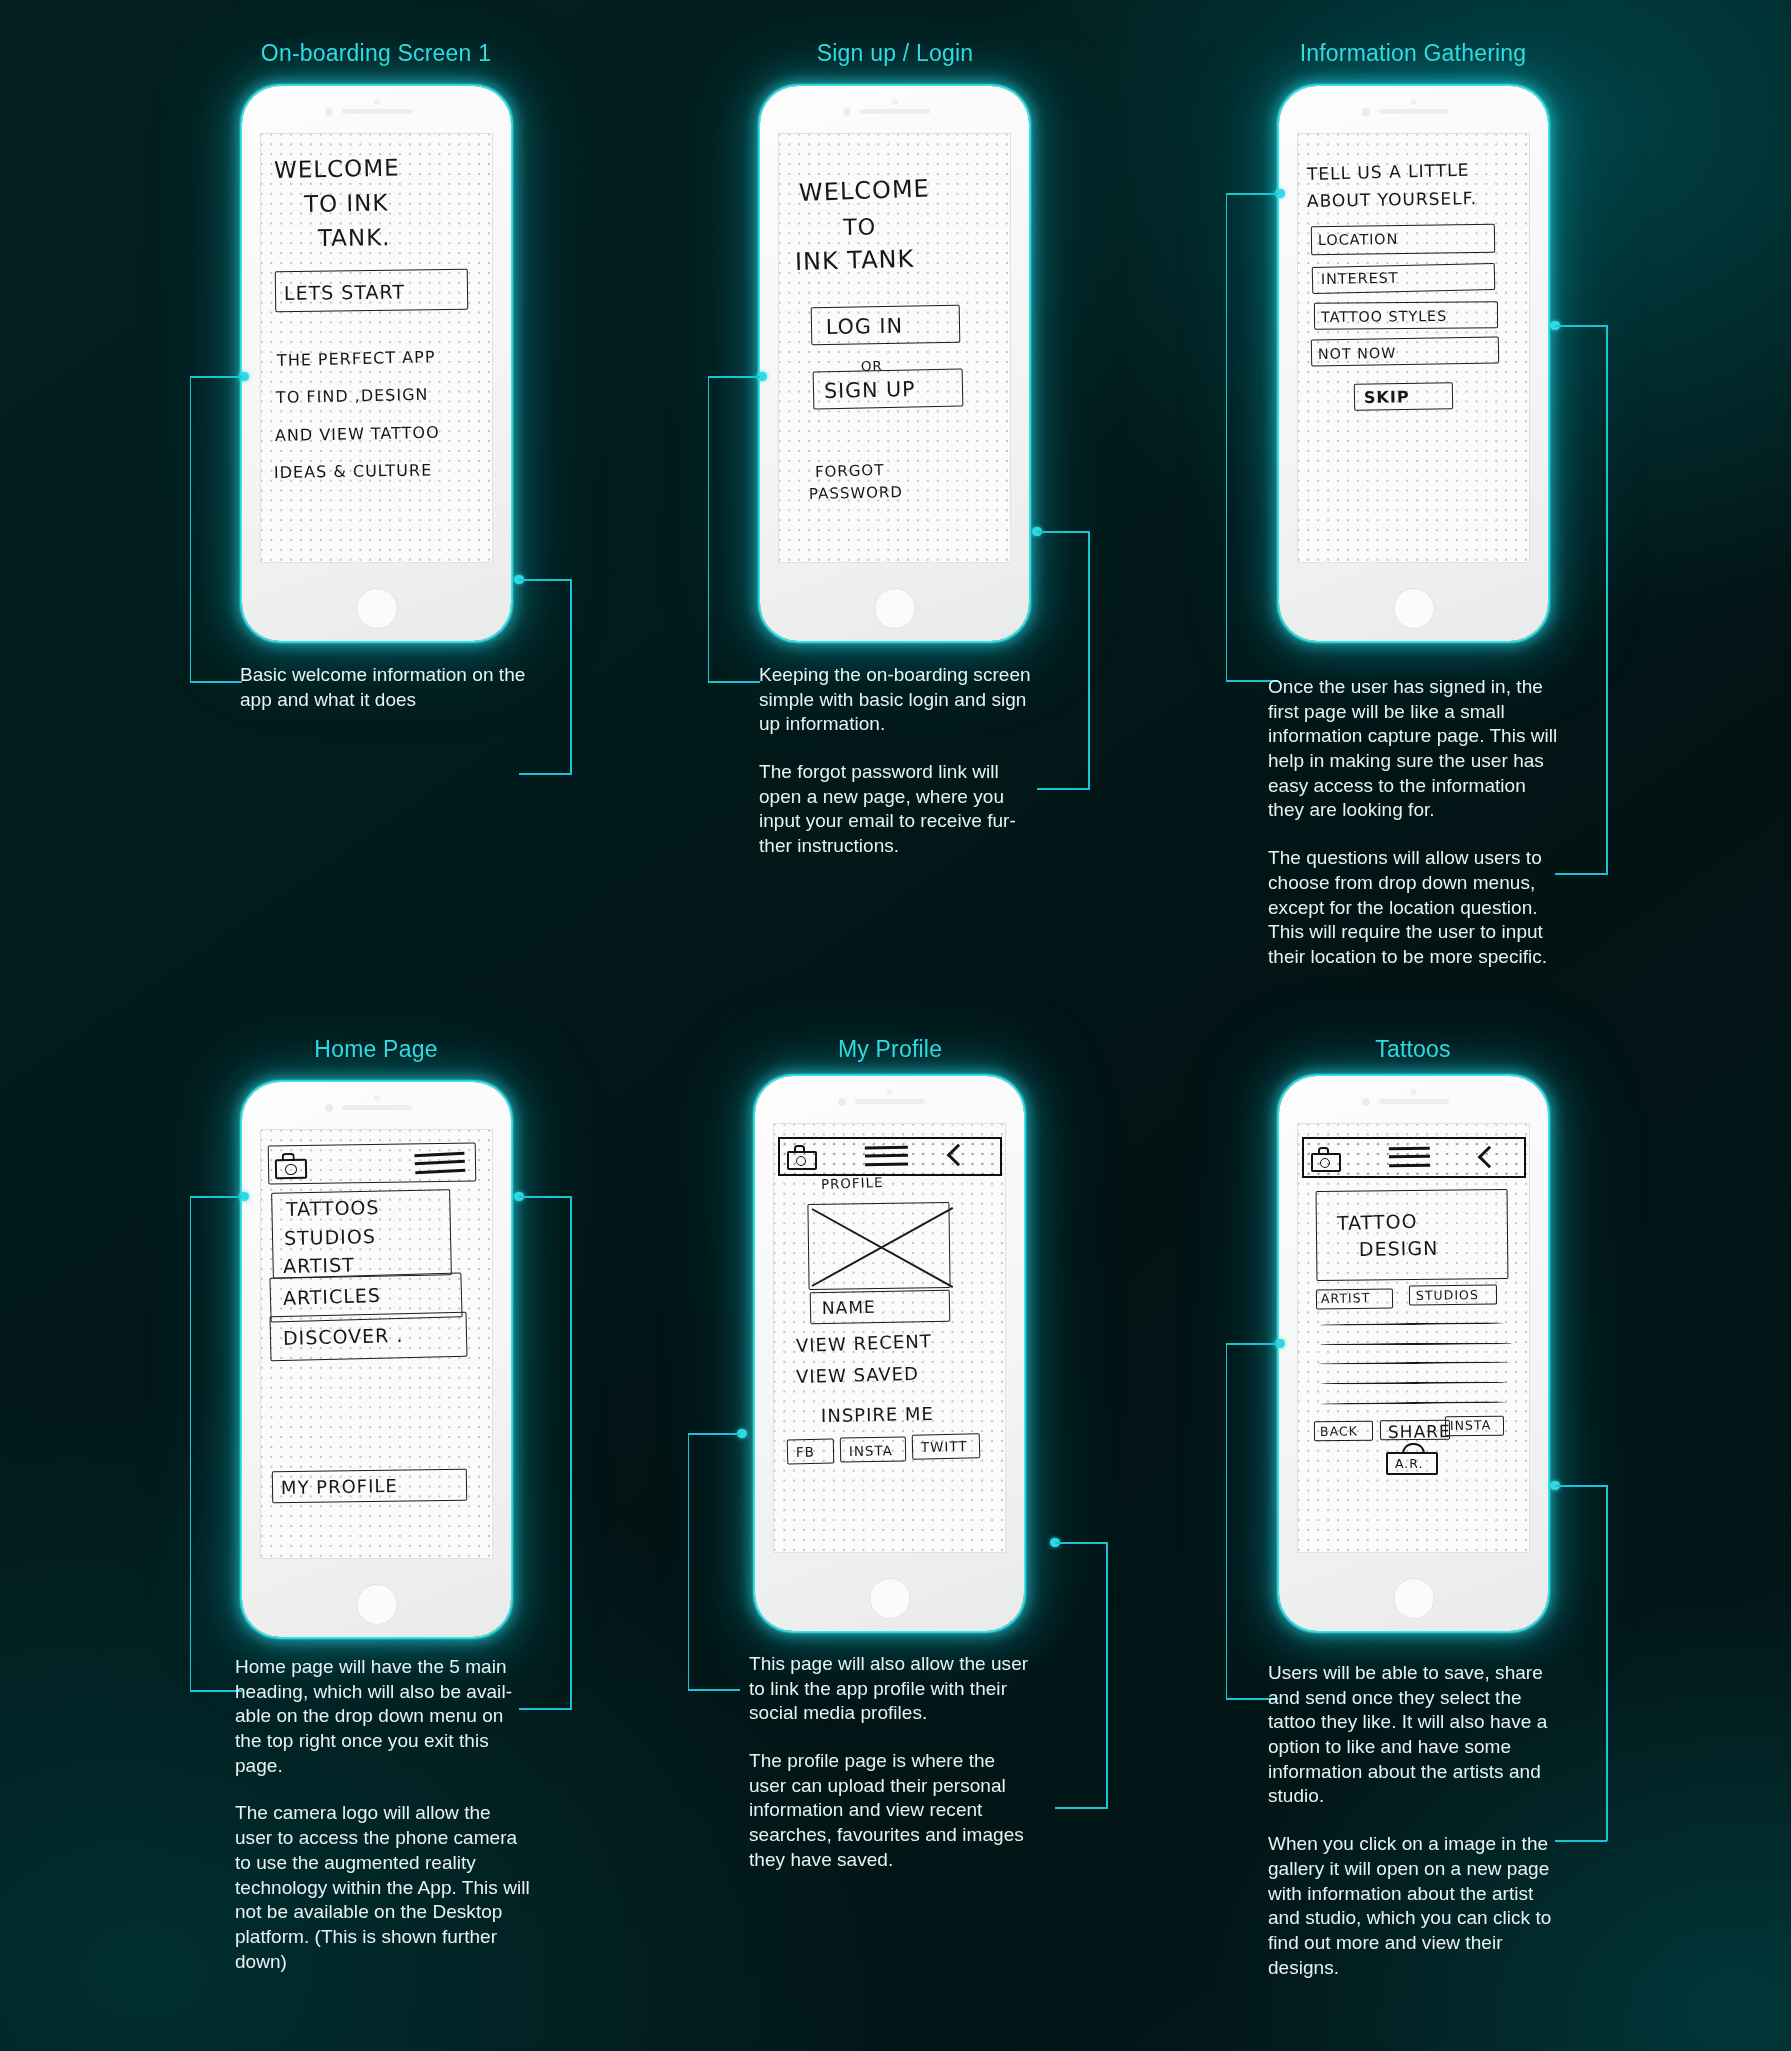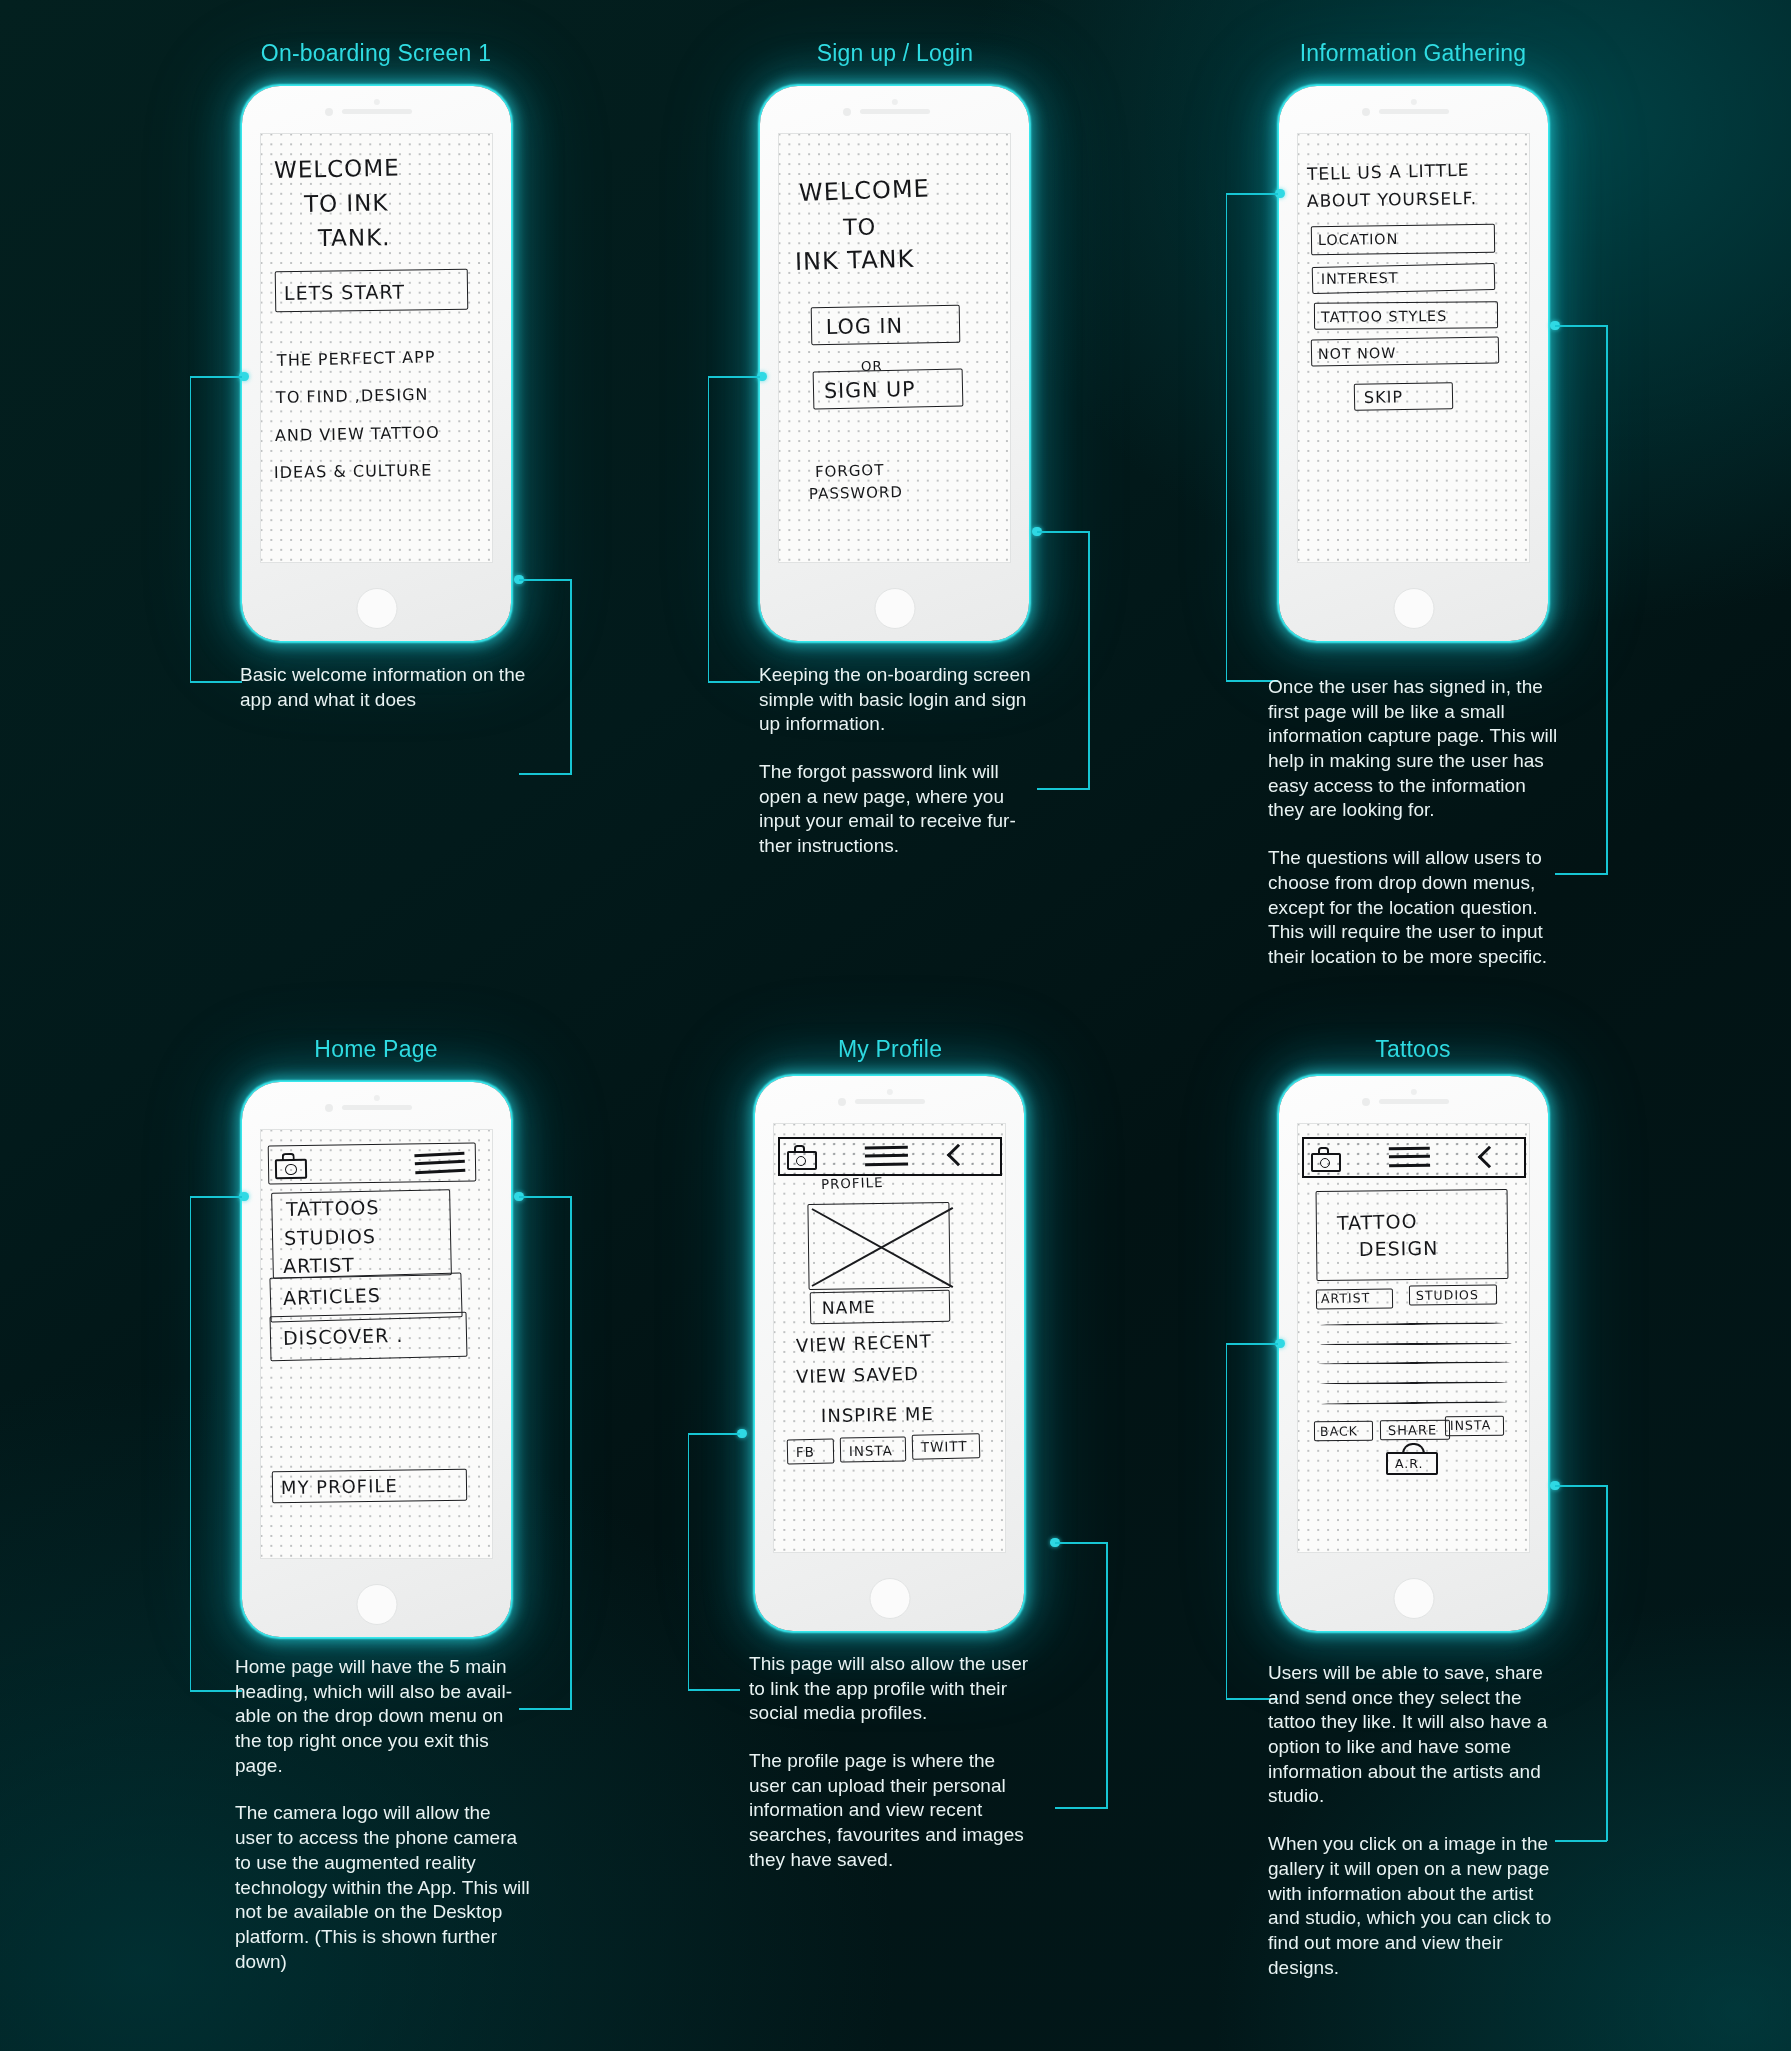--- a/index.html
+++ b/index.html
@@ -321,21 +321,21 @@
       <div class="sk-box" style="left:14.3px; top:131px; width:183px; height:27px; transform:rotate(-1.2deg);"></div>
       <div class="hw" style="left:23px; top:138px; font-size:14.3px; transform:rotate(-1deg);">INTEREST</div>
 
       <div class="sk-box" style="left:16px; top:168px; width:184px; height:27px; transform:rotate(-0.4deg);"></div>
       <div class="hw" style="left:23px; top:176px; font-size:14.3px; transform:rotate(-0.5deg);">TATTOO STYLES</div>
 
       <div class="sk-box" style="left:12.5px; top:204px; width:188px; height:27px; transform:rotate(-1deg);"></div>
       <div class="hw" style="left:19.7px; top:213px; font-size:14.3px; transform:rotate(-0.8deg);">NOT NOW</div>
 
       <div class="sk-box" style="left:56px; top:249px; width:99px; height:27px; transform:rotate(-1deg);"></div>
-      <div class="hw" style="left:66px; top:256px; font-size:16px; transform:rotate(-1deg);">SKIP</div>
+      <div class="hw" style="left:66px; top:256px; font-size:16px; transform:rotate(-1deg);font-weight:bold;">SKIP</div>
     </div>
     <div class="home-btn"></div>
   </div>
 
   <div class="conn" style="left:1222px; top:193px; width:63px; height:491px;">
     <div class="dot" style="left:53px; top:-4.5px;"></div>
     <div class="seg h" style="left:3.6px; top:0px; width:52px;"></div>
     <div class="seg v" style="left:3.6px; top:0px; height:489px;"></div>
     <div class="seg h" style="left:3.6px; top:487px; width:52px;"></div>
   </div>
@@ -503,21 +503,21 @@
       <div class="sk-squiggle" style="left:21.5px; top:199px; width:184px; transform:rotate(-0.6deg);"></div>
       <div class="sk-squiggle" style="left:21.5px; top:219px; width:192px; transform:rotate(-0.3deg);"></div>
       <div class="sk-squiggle" style="left:19.7px; top:238px; width:192px; transform:rotate(-0.5deg);"></div>
       <div class="sk-squiggle" style="left:21.5px; top:258px; width:188px; transform:rotate(-0.4deg);"></div>
       <div class="sk-squiggle" style="left:23px; top:278px; width:186px; transform:rotate(-0.6deg);"></div>
 
       <div class="sk-box" style="left:16px; top:297px; width:59px; height:19.7px; transform:rotate(-0.5deg);"></div>
       <div class="hw" style="left:21.5px; top:302px; font-size:12.5px; transform:rotate(-1deg);">BACK</div>
 
       <div class="sk-box" style="left:82px; top:296px; width:70px; height:19.7px; transform:rotate(-0.6deg);"></div>
-      <div class="hw" style="left:90px; top:300px; font-size:13px; transform:rotate(-0.8deg);">SHARE</div>
+      <div class="hw" style="left:90px; top:300px; font-size:17px; transform:rotate(-0.8deg);">SHARE</div>
 
       <div class="sk-box" style="left:147px; top:292px; width:59px; height:19.7px; transform:rotate(-0.7deg);"></div>
       <div class="hw" style="left:152px; top:296px; font-size:12.5px; transform:rotate(-0.9deg);">INSTA</div>
 
       <div class="sk-cam" style="left:88px; top:328px; width:52px; height:23px; border-radius:1.8px;">
         <div class="hump" style="left:14.3px; top:-10.7px; width:23px; height:10.7px; border-radius:10.7px 10.7px 0 0;"></div>
       </div>
       <div class="hw" style="left:97px; top:334px; font-size:12.5px;">A.R.</div>
     </div>
     <div class="home-btn"></div>

